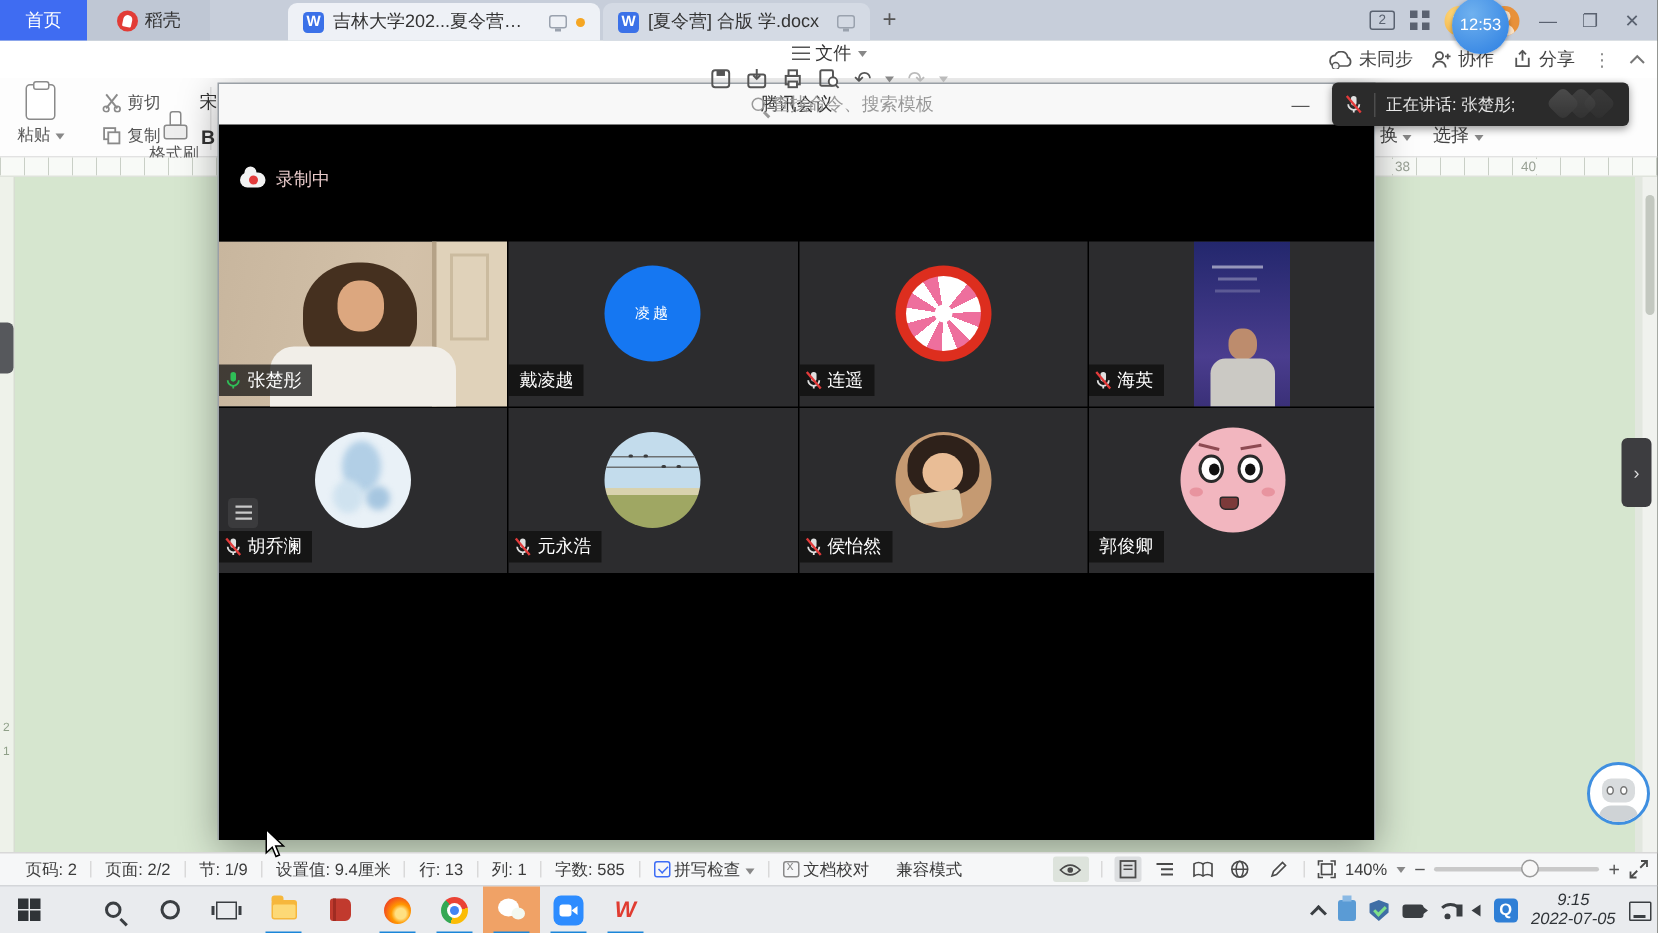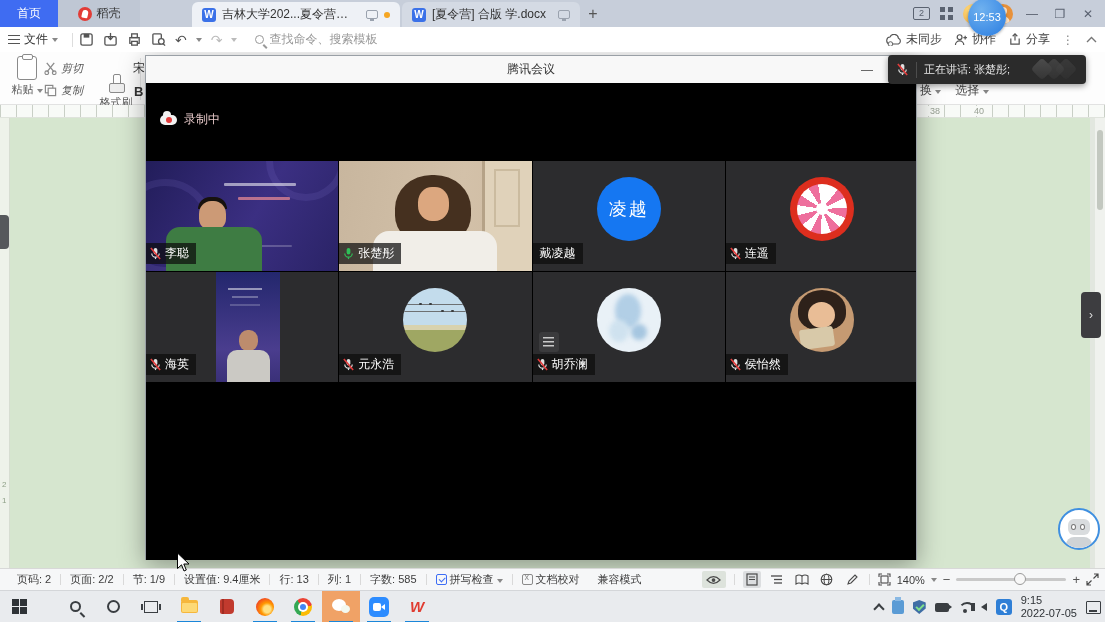--- a/index.html
+++ b/index.html
@@ -29,21 +29,21 @@
       linear-gradient(#5a6270,#5a6270) 0 8px/5px 5px no-repeat,
       linear-gradient(#5a6270,#5a6270) 8px 8px/5px 5px no-repeat; }
   .gold-circ { width:20px; height:20px; border-radius:50%; background:radial-gradient(circle at 35% 30%,#ffd97a,#f0a93c); color:#fff; font-size:10px; display:flex; align-items:center; justify-content:center; }
   .avatar-circ { width:20px; height:20px; border-radius:50%; background:#e8913a; position:relative; overflow:hidden; }
   .avatar-circ:before { content:""; position:absolute; left:6px; top:3px; width:8px; height:8px; border-radius:50%; background:#fbe3c8; }
   .avatar-circ:after { content:""; position:absolute; left:3px; top:12px; width:14px; height:9px; border-radius:7px 7px 0 0; background:#fbe3c8; }
   .winbtn { color:#5a6270; font-size:12px; width:18px; text-align:center; }
   .time-bubble { position:absolute; left:968px; top:-2px; width:38px; height:38px; border-radius:50%; background:radial-gradient(circle at 35% 30%,#6fb1ef,#2a7de1); color:#fff; font-size:11px; display:flex; align-items:center; justify-content:center; z-index:30; box-shadow:0 1px 3px rgba(0,0,0,.35); }
 
   
-  .toolbar { position:absolute; left:0; top:27px; width:1105px; height:25px; background:#fff; display:flex; align-items:center; font-size:12px; color:#333; z-index:14; }
+  .toolbar { position:absolute; left:0; top:27px; width:1105px; height:25px; background:#fff; display:flex; align-items:center; font-size:12px; color:#333; z-index:14;flex-direction:column; }
   .file-menu { display:flex; align-items:center; gap:4px; padding:0 8px; }
   .burger { width:12px; height:9px; border-top:1.5px solid #555; border-bottom:1.5px solid #555; position:relative; }
   .burger:after { content:""; position:absolute; left:0; top:2.5px; width:12px; height:1.5px; background:#555; }
   .caret { width:0; height:0; border-left:3.5px solid transparent; border-right:3.5px solid transparent; border-top:4px solid #888; display:inline-block; }
   .vsep { width:1px; height:14px; background:#ddd; margin:0 6px; }
   .qicons { display:flex; align-items:center; gap:9px; }
   .qicons svg { display:block; }
   .undo { font-size:14px; color:#555; } .redo { font-size:14px; color:#bbb; }
   .menu-tabs { display:flex; align-items:center; gap:4px; margin-left:14px; }
   .mtab { padding:3px 10px; border-radius:11px; color:#333; white-space:nowrap; }
@@ -52,21 +52,21 @@
   .mag { width:9px; height:9px; border:1.5px solid #999; border-radius:50%; position:relative; display:inline-block; }
   .mag:after { content:""; position:absolute; left:8px; top:8px; width:5px; height:1.5px; background:#999; transform:rotate(45deg); transform-origin:0 0; }
   .tbr { position:absolute; right:8px; top:0; height:25px; display:flex; align-items:center; gap:12px; color:#444; }
   .tbr .grp { display:flex; align-items:center; gap:4px; }
 
   
   .ribbon { position:absolute; left:0; top:52px; width:1105px; height:53px; background:#fdfdfd; border-bottom:1px solid #e2e2e2; z-index:1; font-size:11px; color:#555; }
   .rb-paste { position:absolute; left:10px; top:4px; width:34px; text-align:center; }
   .clipboard { width:20px; height:24px; border:1.4px solid #8a8a8a; border-radius:3px; margin:0 auto 2px; position:relative; background:#fff; }
   .clipboard:before { content:""; position:absolute; left:4px; top:-3px; width:9px; height:4px; background:#fdfdfd; border:1.4px solid #8a8a8a; border-radius:2px; }
-  .rb-cutcopy { position:absolute; left:44px; top:8px;font-style:italic; }
+  .rb-cutcopy { position:absolute; left:68px; top:8px; }
   .rb-row { display:flex; align-items:center; gap:4px; height:16px; margin-bottom:6px; }
   .rb-painter { position:absolute; left:98px; top:20px; width:36px; text-align:center; }
   .brush { width:16px; height:18px; margin:2px auto 3px; position:relative; }
   .brush:before { content:""; position:absolute; left:5px; top:0; width:6px; height:8px; border:1.4px solid #8a8a8a; border-radius:2px 2px 0 0; }
   .brush:after { content:""; position:absolute; left:1px; top:9px; width:14px; height:8px; border:1.4px solid #8a8a8a; border-radius:2px; background:#eee; }
   .rb-sep { position:absolute; left:140px; top:6px; width:1px; height:42px; background:#e4e4e4; }
   .rb-fontfrag { position:absolute; left:133px; top:8px; color:#333; font-size:12px; }
   .rb-boldfrag { position:absolute; left:134px; top:32px; font-weight:bold; font-size:13px; color:#333; }
   .rb-rightfrag { position:absolute; left:920px; top:30px; display:flex; gap:14px; color:#444; font-size:12px; align-items:center; }
 
@@ -101,21 +101,21 @@
   .plabel.nomic { padding-left:7px; }
   .host-badge { width:16px; height:16px; background:#ec8a3c; border-radius:2px; position:relative; flex:none; }
   .host-badge:before { content:""; position:absolute; left:5px; top:2.5px; width:6px; height:6px; border-radius:50%; background:#fff; }
   .host-badge:after { content:""; position:absolute; left:3px; top:9px; width:10px; height:6px; border-radius:5px 5px 0 0; background:#fff; }
   .listicon { position:absolute; left:6px; bottom:30px; width:20px; height:20px; background:#3b3b3d; border-radius:3px; z-index:3;
     background-image:linear-gradient(#c9c9c9,#c9c9c9),linear-gradient(#c9c9c9,#c9c9c9),linear-gradient(#c9c9c9,#c9c9c9);
     background-size:11px 1.5px; background-position:4.5px 5px,4.5px 9px,4.5px 13px; background-repeat:no-repeat; }
 
   
   .av { position:absolute; left:50%; top:44%; transform:translate(-50%,-50%); width:64px; height:64px; border-radius:50%; overflow:hidden; }
-  .av-text { position:absolute; inset:0; display:flex; align-items:center; justify-content:center; color:#fff; font-size:18px; letter-spacing:2px; }
+  .av-text { position:absolute; inset:0; display:flex; align-items:center; justify-content:center; color:#fff; font-size:10px; letter-spacing:2px; }
   .av-lake { background:linear-gradient(#9cc2e4 0%,#cfe4f2 42%,#e9f3f8 48%,#b9d4e6 55%,#a7c6de 100%); }
   .av-lake .cl { position:absolute; background:rgba(255,255,255,.85); border-radius:6px; filter:blur(1px); }
   .av-lake .boat { position:absolute; left:26px; top:31px; width:10px; height:3px; background:#3d3f42; border-radius:1px; }
   .av-ink { background:#f5f2e8; }
   .av-ink .st { position:absolute; background:#5f584e; }
   .av-plant { background:#eef3ec; }
   .av-plant .br { position:absolute; background:#77917a; }
   .av-spiral { background:#dd2e1e; }
   .av-spiral .sw { position:absolute; left:7px; top:7px; width:50px; height:50px; border-radius:50%;
      background:repeating-conic-gradient(from 15deg,#ffffff 0 24deg,#ee6f9d 24deg 48deg); }
@@ -223,21 +223,21 @@
   .shieldi { width:13px; height:14px; background:#3f6ea5; clip-path:polygon(50% 0,100% 18%,100% 60%,50% 100%,0 60%,0 18%); position:relative; }
   .shieldi:after { content:""; position:absolute; left:3px; top:4px; width:6px; height:3px; border-left:2px solid #7ee08a; border-bottom:2px solid #7ee08a; transform:rotate(-45deg); }
   .cami { width:14px; height:9px; background:#3a3e42; border-radius:2px; position:relative; }
   .cami:after { content:""; position:absolute; right:-3px; top:1px; width:0; height:0; border-top:3.5px solid transparent; border-bottom:3.5px solid transparent; border-left:4px solid #3a3e42; }
   .wifii { width:14px; height:11px; position:relative; overflow:hidden; }
   .wifii:before { content:""; position:absolute; left:0; top:0; width:14px; height:14px; border:2px solid #3a3e42; border-radius:50%; clip-path:polygon(50% 50%,0 0,100% 0); }
   .wifii:after { content:""; position:absolute; left:5px; top:7px; width:4px; height:4px; background:#3a3e42; border-radius:50%; }
   .voli { width:0; height:0; border-top:4px solid transparent; border-bottom:4px solid transparent; border-right:6px solid #3a3e42; position:relative; }
   .voli:before { content:""; position:absolute; left:-10px; top:-4px; width:4px; height:8px; background:#3a3e42; }
   .qi { width:16px; height:16px; background:#2f7fd6; border-radius:3px; color:#fff; font-size:11px; font-weight:bold; display:flex; align-items:center; justify-content:center; }
-  .clock { text-align:left; font-size:11px; color:#2f3337; line-height:1.2; }
+  .clock { text-align:center; font-size:11px; color:#2f3337; line-height:1.2;font-style:italic; }
   .action { width:15px; height:13px; border:1.6px solid #3a3e42; border-radius:1px; position:relative; }
   .action:after { content:""; position:absolute; left:2px; bottom:1px; width:8px; height:1.6px; background:#3a3e42; }
 
   .cursor { position:absolute; left:176px; top:552px; z-index:60; }
   .micline { display:inline-flex; align-items:center; }
 </style>
 </head>
 <body>
 
 <div class="docarea"></div>
@@ -276,21 +276,21 @@
   <div class="rb-sep"></div>
   <div class="rb-fontfrag">宋</div>
   <div class="rb-boldfrag">B</div>
   <div class="rb-rightfrag">
     <span><span>换</span> <span class="caret"></span></span>
     <span><span>选择</span> <span class="caret"></span></span>
   </div>
 </div>
 <div class="rulerstrip"></div>
 <span class="ruler-num" style="left:928px">38</span>
-<span class="ruler-num" style="left:972px">40</span>
+<span class="ruler-num" style="left:1012px">40</span>
 <div class="left-flyout"></div>
 <div class="right-scroll">
     <div class="thumb"></div>
   </div>
 <div class="right-flyout">›</div>
 <div class="robot">
   <div class="rhead"></div>
     <div class="reye" style="left:11px"></div>
     <div class="reye" style="left:20px"></div>
     <div class="rbody"></div>
@@ -400,43 +400,20 @@
     <span class="m-ctl" style="right:36px">—</span>
     <span class="m-ctl" style="right:8px">□</span>
   </div>
   <div class="m-body">
     <div class="rec-ind">
       <span class="rec-cloud"></span>
       <span>录制中</span>
     </div>
     <div class="vgrid" id="vgrid">
         <div class="tile">
-          <div class="fill slide">
-            <div class="ring" style="left:-28px;top:18px;width:95px;height:95px"></div>
-            <div class="ring" style="left:120px;top:-40px;width:80px;height:80px"></div>
-            <div class="tl" style="left:78px;top:22px;width:72px"></div>
-            <div class="tl red" style="left:92px;top:36px;width:52px"></div>
-            <div class="tl" style="left:108px;top:84px;width:38px;height:2px;opacity:.4"></div>
-            <div class="p-hairtop" style="left:52px;top:36px"></div>
-            <div class="p-head" style="left:53px;top:40px"></div>
-            <div class="p-body-green" style="left:20px;top:66px"></div>
-          </div>
-          <div class="plabel">
-            <span class="micline">
-              <svg width="13" height="13" viewBox="0 0 14 14">
-                <rect x="5" y="1" width="4" height="7" rx="2" fill="#e0e0e0"></rect>
-                <path d="M3 7 a4 4 0 0 0 8 0" fill="none" stroke="#e0e0e0" stroke-width="1.3"></path>
-                <line x1="7" y1="11" x2="7" y2="13" stroke="#e0e0e0" stroke-width="1.3"></line>
-                <line x1="2" y1="1" x2="12" y2="13" stroke="#e23b3b" stroke-width="1.7"></line>
-              </svg>
-            </span>
-            <span>李聪</span>
-          </div>
-        </div>
-        <div class="tile">
           <div class="fill room">
             <div class="door"></div>
             <div class="doorline"></div>
             <div class="g-hair" style="left:56px;top:14px"></div>
             <div class="g-face" style="left:79px;top:26px"></div>
             <div class="g-body" style="left:34px;top:70px"></div>
           </div>
           <div class="plabel">
             <span class="micline">
               <svg width="13" height="13" viewBox="0 0 14 14">
@@ -484,41 +461,20 @@
           <div class="plabel">
             <span class="micline">
               <svg width="13" height="13" viewBox="0 0 14 14">
                 <rect x="5" y="1" width="4" height="7" rx="2" fill="#e0e0e0"></rect>
                 <path d="M3 7 a4 4 0 0 0 8 0" fill="none" stroke="#e0e0e0" stroke-width="1.3"></path>
                 <line x1="7" y1="11" x2="7" y2="13" stroke="#e0e0e0" stroke-width="1.3"></line>
                 <line x1="2" y1="1" x2="12" y2="13" stroke="#e23b3b" stroke-width="1.7"></line>
               </svg>
             </span>
             <span>海英</span>
-          </div>
-        </div>
-        <div class="tile">
-          <div class="av av-landscape">
-            <div class="wire" style="top:16px"></div>
-            <div class="wire" style="top:23px"></div>
-            <div class="bird" style="left:16px;top:14.5px"></div>
-            <div class="bird" style="left:26px;top:14.5px"></div>
-            <div class="bird" style="left:38px;top:21.5px"></div>
-            <div class="bird" style="left:48px;top:21.5px"></div>
-          </div>
-          <div class="plabel">
-            <span class="micline">
-              <svg width="13" height="13" viewBox="0 0 14 14">
-                <rect x="5" y="1" width="4" height="7" rx="2" fill="#e0e0e0"></rect>
-                <path d="M3 7 a4 4 0 0 0 8 0" fill="none" stroke="#e0e0e0" stroke-width="1.3"></path>
-                <line x1="7" y1="11" x2="7" y2="13" stroke="#e0e0e0" stroke-width="1.3"></line>
-                <line x1="2" y1="1" x2="12" y2="13" stroke="#e23b3b" stroke-width="1.7"></line>
-              </svg>
-            </span>
-            <span>元永浩</span>
           </div>
         </div>
         <div class="tile">
           <div class="av av-blueart">
             <div class="bl" style="left:18px;top:6px;width:26px;height:34px;background:#b2cfe6"></div>
             <div class="bl" style="left:12px;top:32px;width:20px;height:22px;background:#cfe2ef"></div>
             <div class="bl" style="left:34px;top:36px;width:16px;height:16px;background:#a6c6e0"></div>
           </div>
           <div class="listicon"></div>
           <div class="plabel">
@@ -527,35 +483,72 @@
                 <rect x="5" y="1" width="4" height="7" rx="2" fill="#e0e0e0"></rect>
                 <path d="M3 7 a4 4 0 0 0 8 0" fill="none" stroke="#e0e0e0" stroke-width="1.3"></path>
                 <line x1="7" y1="11" x2="7" y2="13" stroke="#e0e0e0" stroke-width="1.3"></line>
                 <line x1="2" y1="1" x2="12" y2="13" stroke="#e23b3b" stroke-width="1.7"></line>
               </svg>
             </span>
             <span>胡乔澜</span>
           </div>
         </div>
         <div class="tile">
+          <div class="av av-landscape">
+            <div class="wire" style="top:16px"></div>
+            <div class="wire" style="top:23px"></div>
+            <div class="bird" style="left:16px;top:14.5px"></div>
+            <div class="bird" style="left:26px;top:14.5px"></div>
+            <div class="bird" style="left:38px;top:21.5px"></div>
+            <div class="bird" style="left:48px;top:21.5px"></div>
+          </div>
+          <div class="plabel">
+            <span class="micline">
+              <svg width="13" height="13" viewBox="0 0 14 14">
+                <rect x="5" y="1" width="4" height="7" rx="2" fill="#e0e0e0"></rect>
+                <path d="M3 7 a4 4 0 0 0 8 0" fill="none" stroke="#e0e0e0" stroke-width="1.3"></path>
+                <line x1="7" y1="11" x2="7" y2="13" stroke="#e0e0e0" stroke-width="1.3"></line>
+                <line x1="2" y1="1" x2="12" y2="13" stroke="#e23b3b" stroke-width="1.7"></line>
+              </svg>
+            </span>
+            <span>元永浩</span>
+          </div>
+        </div>
+        <div class="tile">
           <div class="av av-child">
             <div class="hair"></div>
             <div class="face"></div>
             <div class="book"></div>
           </div>
           <div class="plabel">
             <span class="micline">
               <svg width="13" height="13" viewBox="0 0 14 14">
                 <rect x="5" y="1" width="4" height="7" rx="2" fill="#e0e0e0"></rect>
                 <path d="M3 7 a4 4 0 0 0 8 0" fill="none" stroke="#e0e0e0" stroke-width="1.3"></path>
                 <line x1="7" y1="11" x2="7" y2="13" stroke="#e0e0e0" stroke-width="1.3"></line>
                 <line x1="2" y1="1" x2="12" y2="13" stroke="#e23b3b" stroke-width="1.7"></line>
               </svg>
             </span>
             <span>侯怡然</span>
+          </div>
+        </div>
+        <div class="tile">
+          <div class="av av-cartoon">
+            <div class="brow" style="left:12px;transform:rotate(14deg)"></div>
+            <div class="brow" style="left:40px;transform:rotate(-10deg)"></div>
+            <div class="eye" style="left:12px"></div>
+            <div class="eye" style="left:38px"></div>
+            <div class="pup" style="left:19px"></div>
+            <div class="pup" style="left:43px"></div>
+            <div class="mouth"></div>
+            <div class="blush" style="left:6px"></div>
+            <div class="blush" style="left:54px"></div>
+          </div>
+          <div class="plabel nomic">
+            <span>郭俊卿</span>
           </div>
         </div>
       </div>
   </div>
 </div>
 
 <div class="speakbox">
   <span class="micwrap" id="speak-mic">
       <svg width="13" height="13" viewBox="0 0 14 14">
         <rect x="5" y="1" width="4" height="7" rx="2" fill="#e0e0e0"></rect>

